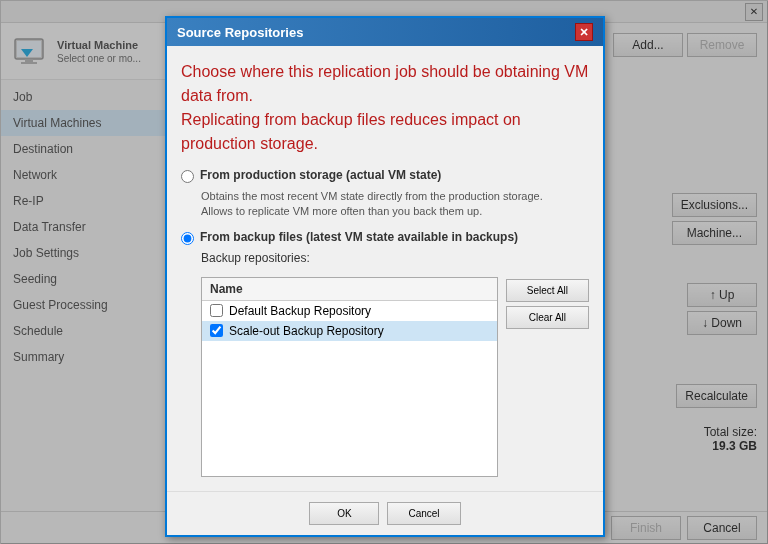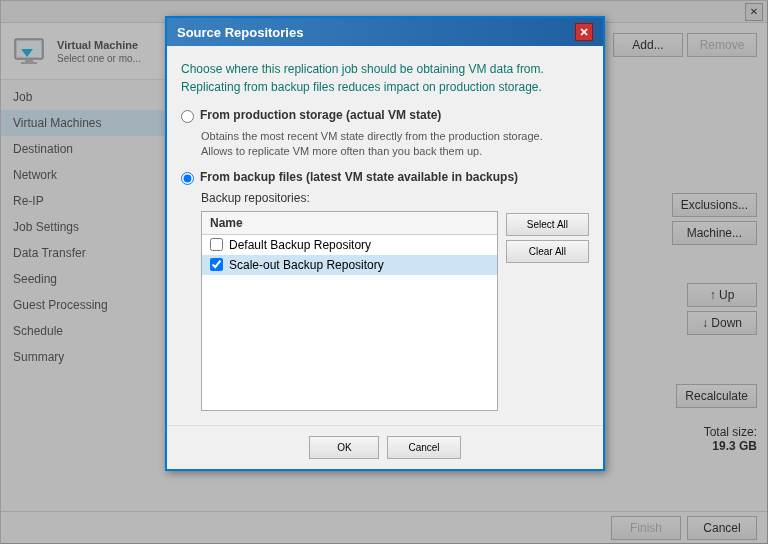--- a/index.html
+++ b/index.html
@@ -219,22 +219,22 @@
       justify-content: center;
       font-size: 11px;
       font-weight: bold;
     }
 
     .modal-body {
       padding: 14px;
     }
 
     .modal-description {
-      font-size: 12px;
-      color: #0f766e;
+      font-size: 16px;
+      color: #b91c1c;
       margin-bottom: 12px;
       line-height: 1.5;
     }
 
     .radio-option {
       display: flex;
       align-items: flex-start;
       gap: 6px;
       margin-bottom: 6px;
       cursor: pointer;
@@ -255,21 +255,21 @@
       font-size: 11px;
       color: #555;
       margin-left: 20px;
       margin-bottom: 10px;
       line-height: 1.4;
     }
 
     .backup-repos-label {
       font-size: 12px;
       color: #333;
-      margin-bottom: 6px;
+      margin-bottom: 12px;
       margin-left: 20px;
     }
 
     .repos-container {
       margin-left: 20px;
       display: flex;
       gap: 8px;
     }
 
     .repos-table {
@@ -363,22 +363,22 @@
         <div class="sidebar-header-text">Virtual Machine</div>
         <div class="sidebar-header-sub">Select one or mo...</div>
       </div>
     </div>
     <div class="sidebar-nav">
       <div class="sidebar-item">Job</div>
       <div class="sidebar-item active">Virtual Machines</div>
       <div class="sidebar-item">Destination</div>
       <div class="sidebar-item">Network</div>
       <div class="sidebar-item">Re-IP</div>
+      <div class="sidebar-item">Data Transfer</div>
       <div class="sidebar-item">Job Settings</div>
-      <div class="sidebar-item">Data Transfer</div>
       <div class="sidebar-item">Seeding</div>
       <div class="sidebar-item">Guest Processing</div>
       <div class="sidebar-item">Schedule</div>
       <div class="sidebar-item">Summary</div>
     </div>
   </div>
 
   <div class="main-content">
 
     <div style="position:absolute; right:0; top:0; display:flex; flex-direction:row; gap:4px; padding: 10px;">

